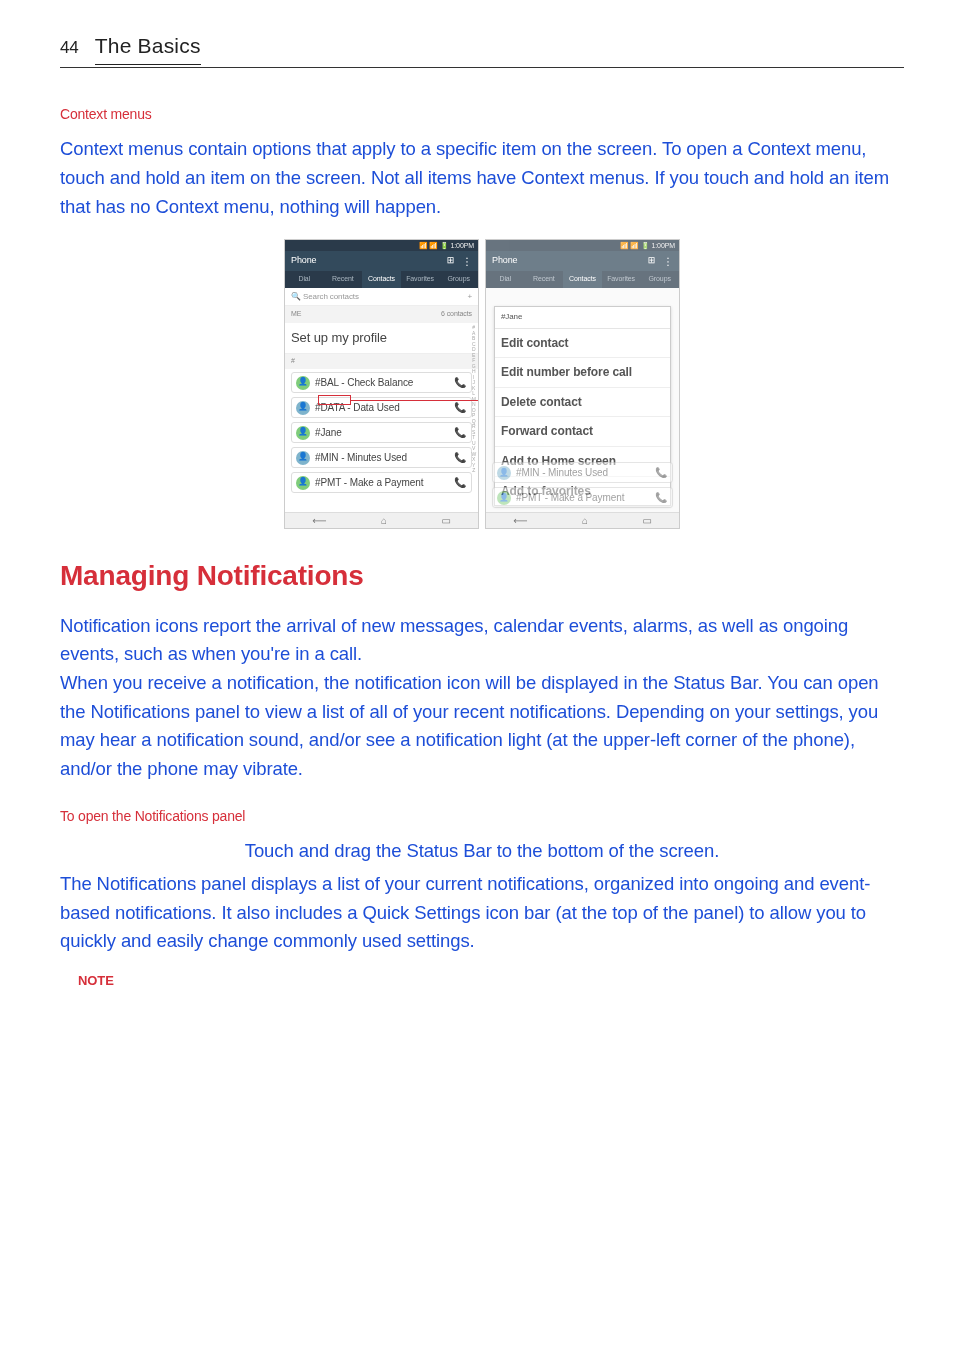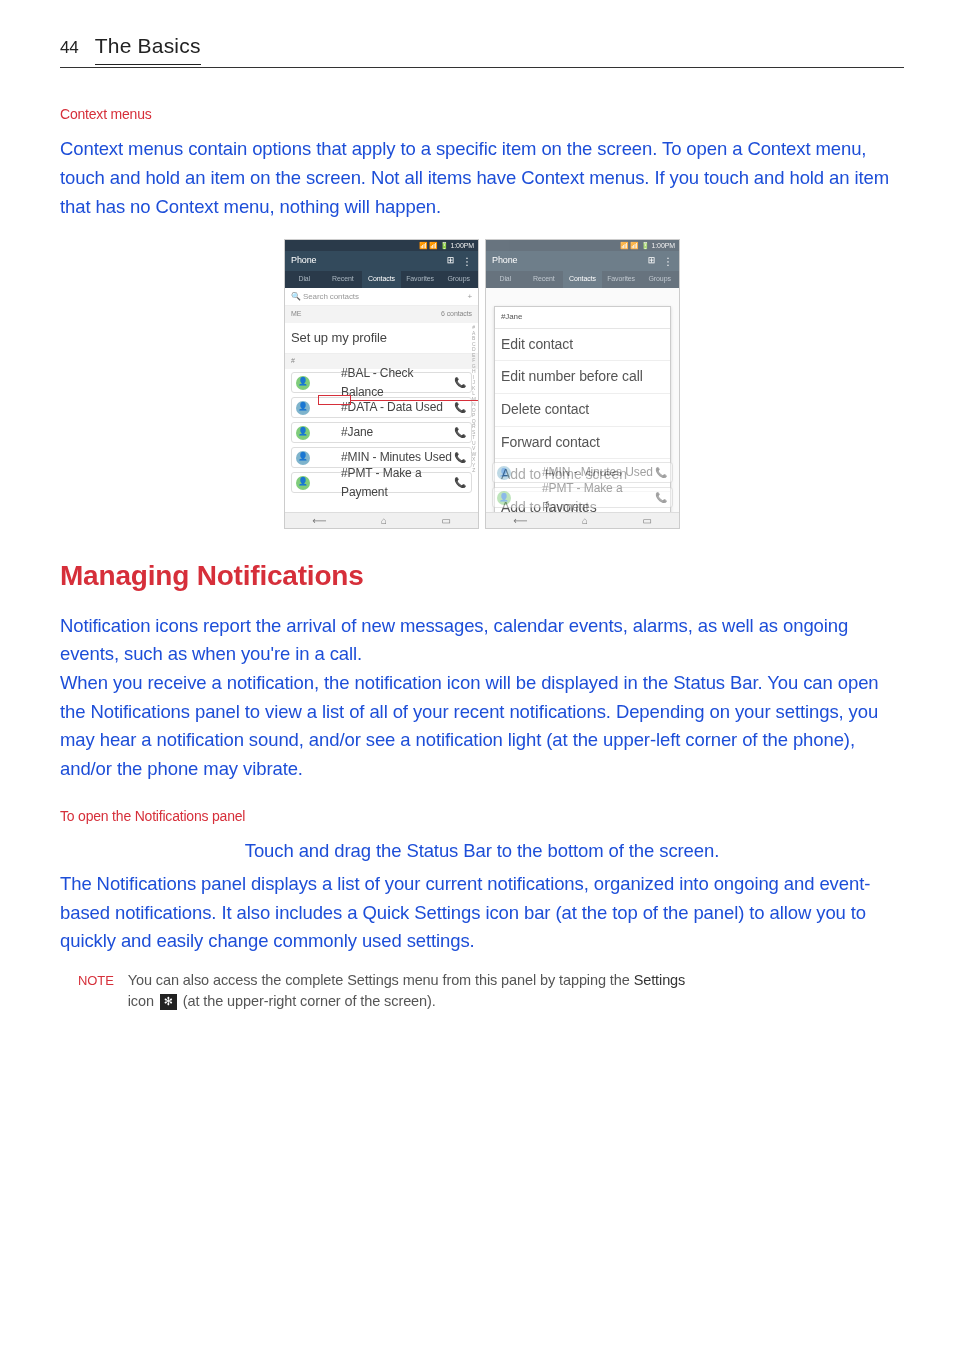--- a/index.html
+++ b/index.html
@@ -154,21 +154,21 @@
       border-radius: 50%;
       background: #7fcc7a;
       display: flex;
       align-items: center;
       justify-content: center;
       color: #fff;
       font-size: 8px;
       margin-right: 5px;
     }
     .avatar.alt { background: #7fb4cc; }
-    .contact-name { flex: 1; color: #444; font-size: 12px; margin-left: 26px; }
+    .contact-name { flex: 1; color: #444; font-size: 10px; }
     .call-icon { color: #334a5c; font-size: 10px; }
     .nav-bar {
       height: 16px;
       background: #f0f0f0;
       display: flex;
       justify-content: space-around;
       align-items: center;
       color: #777;
       font-size: 10px;
       border-top: 1px solid #ddd;
@@ -207,23 +207,24 @@
       box-shadow: 0 1px 3px rgba(0,0,0,0.15);
     }
     .cm-title {
       padding: 4px 6px;
       font-size: 8px;
       color: #555;
       border-bottom: 1px solid #e5e5e5;
     }
     .cm-item {
       padding: 5px 6px;
-      font-size: 14px;
+      font-size: 12px;
       color: #555;
       border-bottom: 1px solid #eee;
+      font-weight: bold;
     }
     .cm-item:last-child { border-bottom: none; }
     .dim-contact {
       display: flex;
       align-items: center;
       border: 1px solid #ccc;
       border-radius: 3px;
       padding: 2px 4px;
       height: 21px;
       background: #fff;
@@ -232,21 +233,21 @@
     }
     .note-block {
       display: flex;
       gap: 14px;
       margin-top: 14px;
       font-size: 14.5px;
       line-height: 1.45;
     }
     .note-label {
       color: #d62f3a;
-      font-weight: 400;
+      font-weight: 700;
       font-size: 13px;
       margin-left: 18px;
       flex-shrink: 0;
       padding-top: 2px;
     }
     .note-text { color: #555; }
     .settings-word { color: #333; }
     .gear-icon {
       display: inline-flex;
       width: 17px;
@@ -406,17 +407,13 @@
 <h2 class="main-heading">Managing Notifications</h2>
 <p class="body-para" style="margin-bottom:0;">Notification icons report the arrival of new messages, calendar events, alarms, as well as ongoing events, such as when you're in a call.</p>
 <p class="body-para" style="margin-bottom:22px;">When you receive a notification, the notification icon will be displayed in the Status Bar. You can open the Notifications panel to view a list of all of your recent notifications. Depending on your settings, you may hear a notification sound, and/or see a notification light (at the upper-left corner of the phone), and/or the phone may vibrate.</p>
 
 <h3 class="sub-heading">To open the Notifications panel</h3>
 <p class="body-para" style="margin-bottom:4px;text-align:center;">Touch and drag the Status Bar to the bottom of the screen.</p>
 <p class="body-para">The Notifications panel displays a list of your current notifications, organized into ongoing and event-based notifications. It also includes a Quick Settings icon bar (at the top of the panel) to allow you to quickly and easily change commonly used settings.</p>
 
 <div class="note-block">
   <div class="note-label">NOTE</div>
-  <div class="note-text">
-    <span>You can also access the complete Settings menu from this panel by tapping the </span><span class="settings-word">Settings</span><br>
-    <span>icon </span><span class="gear-icon">✻</span><span> (at the upper-right corner of the screen).</span>
-  </div>
 </div>
 
 </body></html>

